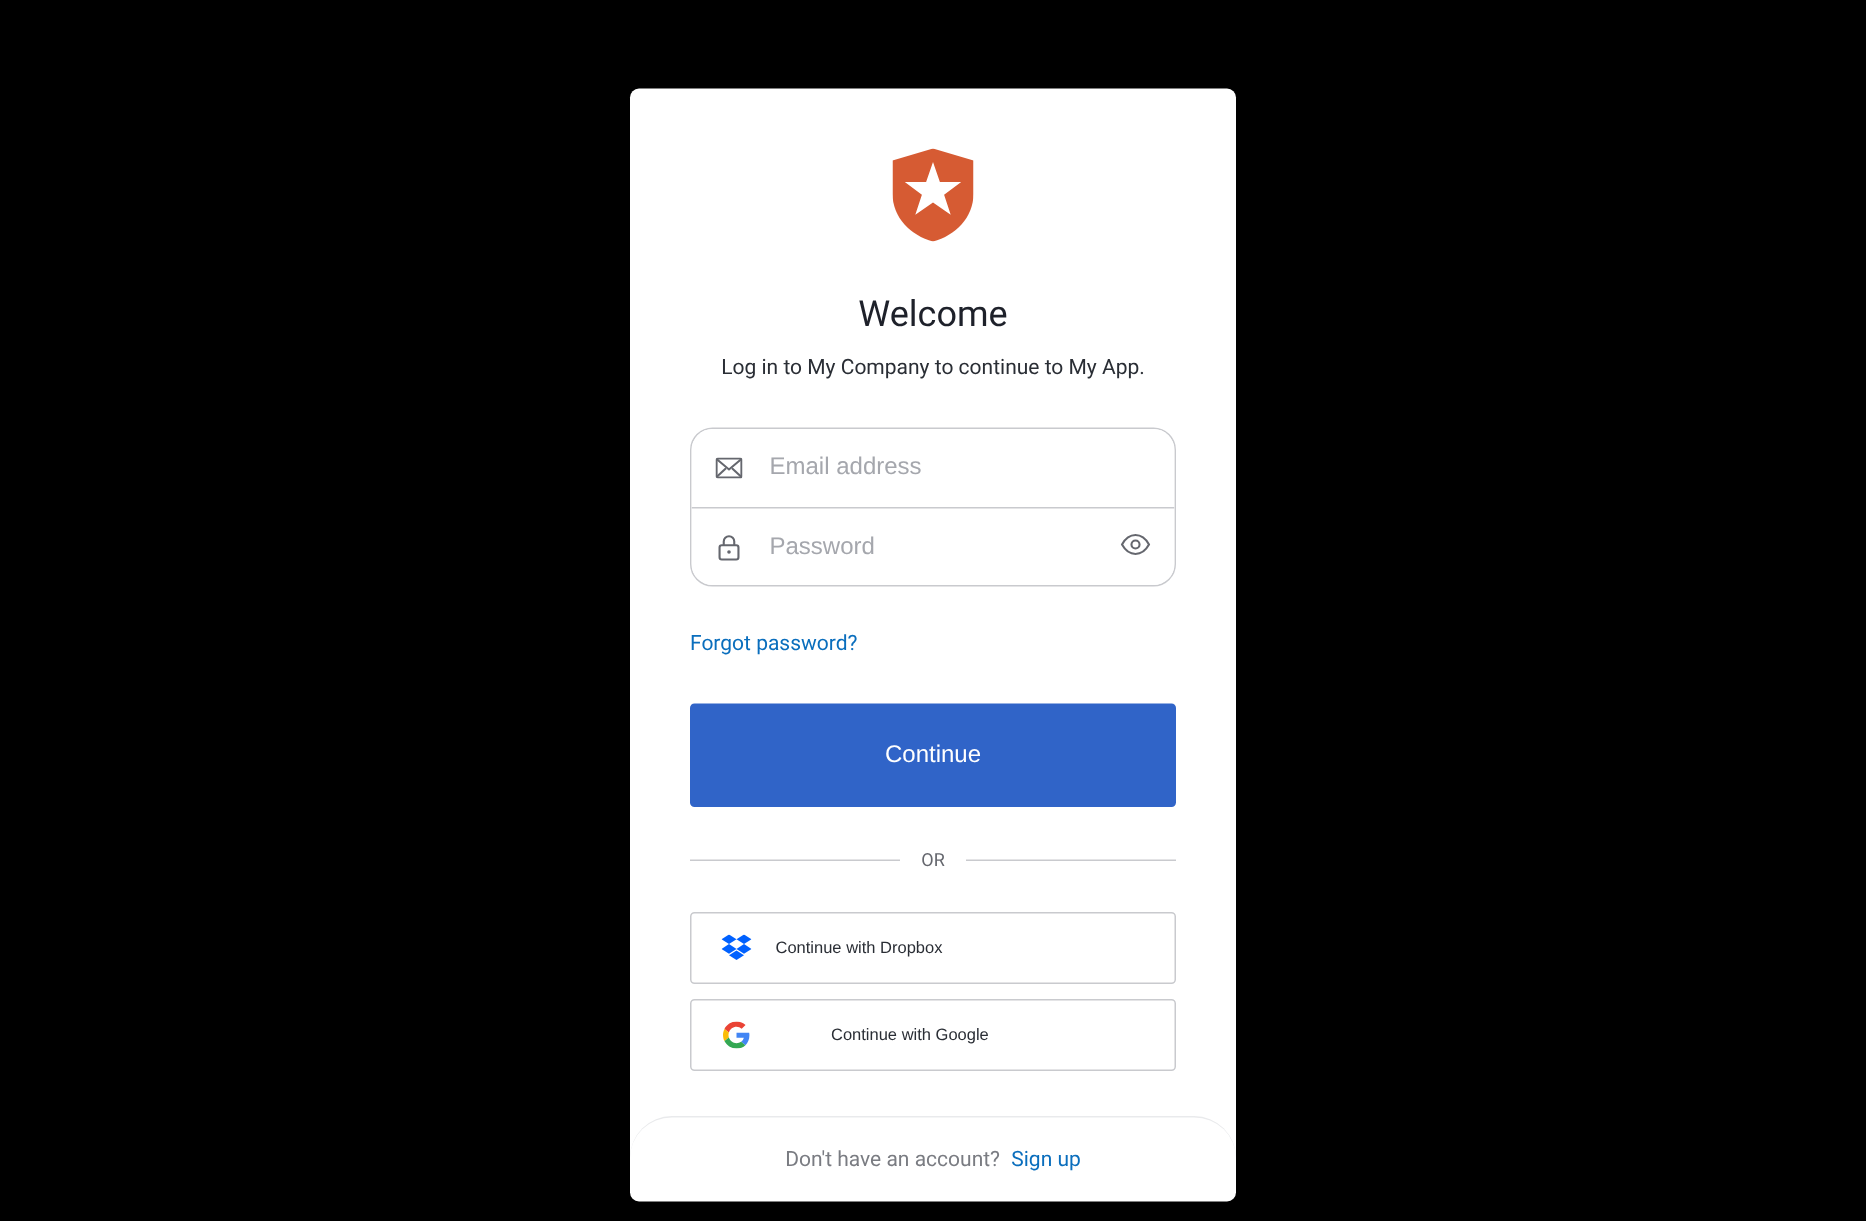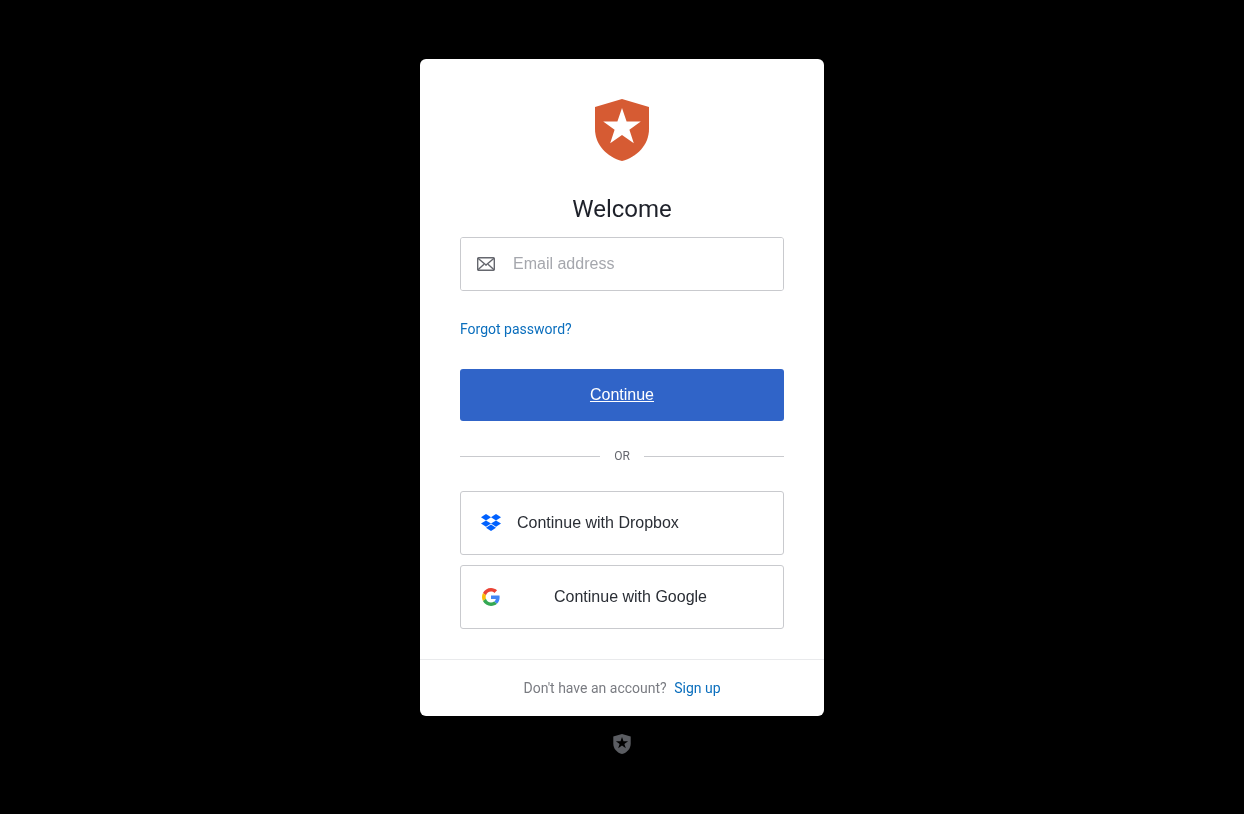--- a/index.html
+++ b/index.html
@@ -44,21 +44,21 @@
     }
     .subheading {
       font-size: 14px;
       color: #2a2e35;
       margin-bottom: 32px;
       text-align: center;
     }
     .input-group {
       width: 100%;
       border: 1px solid #c9cace;
-      border-radius: 3px;
+      border-radius: 15px;
       overflow: hidden;
     }
     .input-row {
       display: flex;
       align-items: center;
       height: 52px;
       padding: 0 16px;
       background: #ffffff;
     }
     .input-row + .input-row {
@@ -97,56 +97,55 @@
     .forgot-link {
       align-self: flex-start;
       margin-top: 30px;
       font-size: 14px;
       color: #0a6ebd;
       text-decoration: none;
       cursor: pointer;
     }
     .continue-btn {
       width: 100%;
-      height: 52px;
+      height: 69px;
       margin-top: 32px;
       background: #3064c8;
       color: #ffffff;
       border: none;
       border-radius: 3px;
       font-size: 16px;
       cursor: pointer;
-      text-decoration: underline;
     }
     .divider {
       width: 100%;
       display: flex;
       align-items: center;
       margin: 28px 0 28px 0;
     }
     .divider-line {
       flex: 1;
       height: 1px;
       background: #c9cace;
     }
     .divider-text {
       margin: 0 14px;
       font-size: 12px;
       color: #65676e;
     }
     .social-btn {
       width: 100%;
-      height: 64px;
+      height: 48px;
       background: #ffffff;
       border: 1px solid #c9cace;
       border-radius: 3px;
       display: flex;
       align-items: center;
       padding: 0 20px;
-      font-size: 16px;
+      font-size: 11px;
       color: #2a2e35;
       cursor: pointer;
       text-align: center;
     }
     .social-btn + .social-btn {
       margin-top: 10px;
       gap: 37px;
     }
     .social-icon {
       width: 20px;
@@ -155,20 +154,21 @@
       flex-shrink: 0;
       display: flex;
       align-items: center;
       justify-content: center;
     }
     .card-footer {
       border-top: 1px solid #e9eaec;
       padding: 20px;
       text-align: center;
       font-size: 14px;
+      border-radius: 28px;
     }
     .footer-text {
       color: #7a7c82;
     }
     .signup-link {
       color: #0a6ebd;
       text-decoration: none;
       cursor: pointer;
       margin-left: 4px;
     }
@@ -188,32 +188,51 @@
     <div class="logo-wrap">
       <span>
         <svg width="54" height="62" viewBox="0 0 54 62">
           <path d="M27 0 L54 8 L54 30 C54 46 42 58 27 62 C12 58 0 46 0 30 L0 8 Z" fill="#d65b33"></path>
           <path d="M27 9 L31.6 22.4 L45.8 22.4 L34.4 30.8 L38.8 44.2 L27 36 L15.2 44.2 L19.6 30.8 L8.2 22.4 L22.4 22.4 Z" fill="#ffffff"></path>
         </svg>
       </span>
     </div>
 
     <h1 class="heading">Welcome</h1>
+    <p class="subheading">Log in to My Company to continue to My App.</p>
 
     <div class="input-group">
       <div class="input-row">
         <span class="input-icon">
           <svg width="18" height="14" viewBox="0 0 18 14" fill="none" stroke="currentColor" stroke-width="1.4">
             <rect x="0.7" y="0.7" width="16.6" height="12.6" rx="1"></rect>
             <path d="M0.7 1 L9 8 L17.3 1"></path>
             <path d="M0.7 13 L7 7.2"></path>
             <path d="M17.3 13 L11 7.2"></path>
           </svg>
         </span>
         <input class="text-input" type="email" placeholder="Email address" style="">
+      </div>
+      <div class="input-row">
+        <span class="input-icon">
+          <svg width="16" height="18" viewBox="0 0 16 18" fill="none" stroke="currentColor" stroke-width="1.4">
+            <rect x="1.7" y="7.5" width="12.6" height="9.5" rx="1.5"></rect>
+            <path d="M4.5 7.5 V5 a3.5 3.5 0 0 1 7 0 V7.5"></path>
+            <circle cx="8" cy="12" r="1.2" fill="currentColor" stroke="none"></circle>
+          </svg>
+        </span>
+        <input class="text-input" type="password" placeholder="Password" style="">
+        <button class="eye-btn">
+          <span>
+            <svg width="20" height="14" viewBox="0 0 20 14" fill="none" stroke="currentColor" stroke-width="1.4">
+              <path d="M1 7 C3.5 2.5 6.5 0.7 10 0.7 C13.5 0.7 16.5 2.5 19 7 C16.5 11.5 13.5 13.3 10 13.3 C6.5 13.3 3.5 11.5 1 7 Z"></path>
+              <circle cx="10" cy="7" r="2.7"></circle>
+            </svg>
+          </span>
+        </button>
       </div>
     </div>
 
     <a class="forgot-link">Forgot password?</a>
 
     <button class="continue-btn">Continue</button>
 
     <div class="divider">
       <div class="divider-line"></div>
       <span class="divider-text">OR</span>

